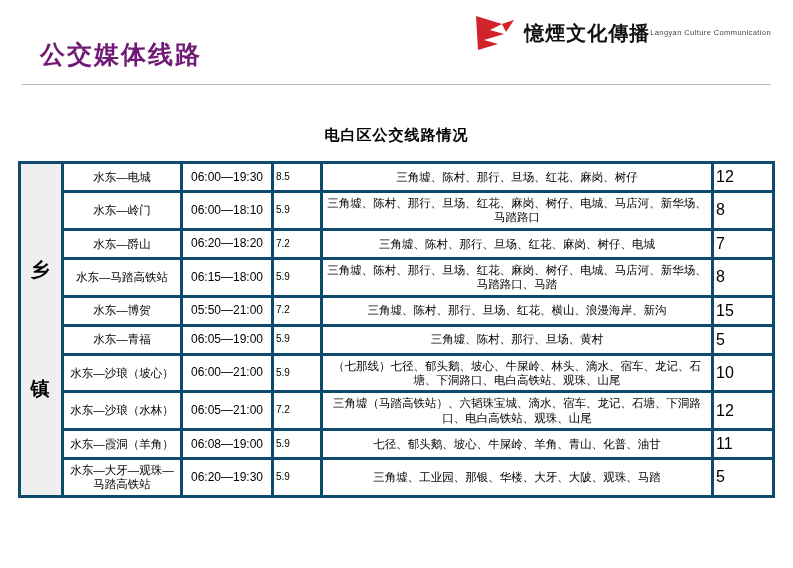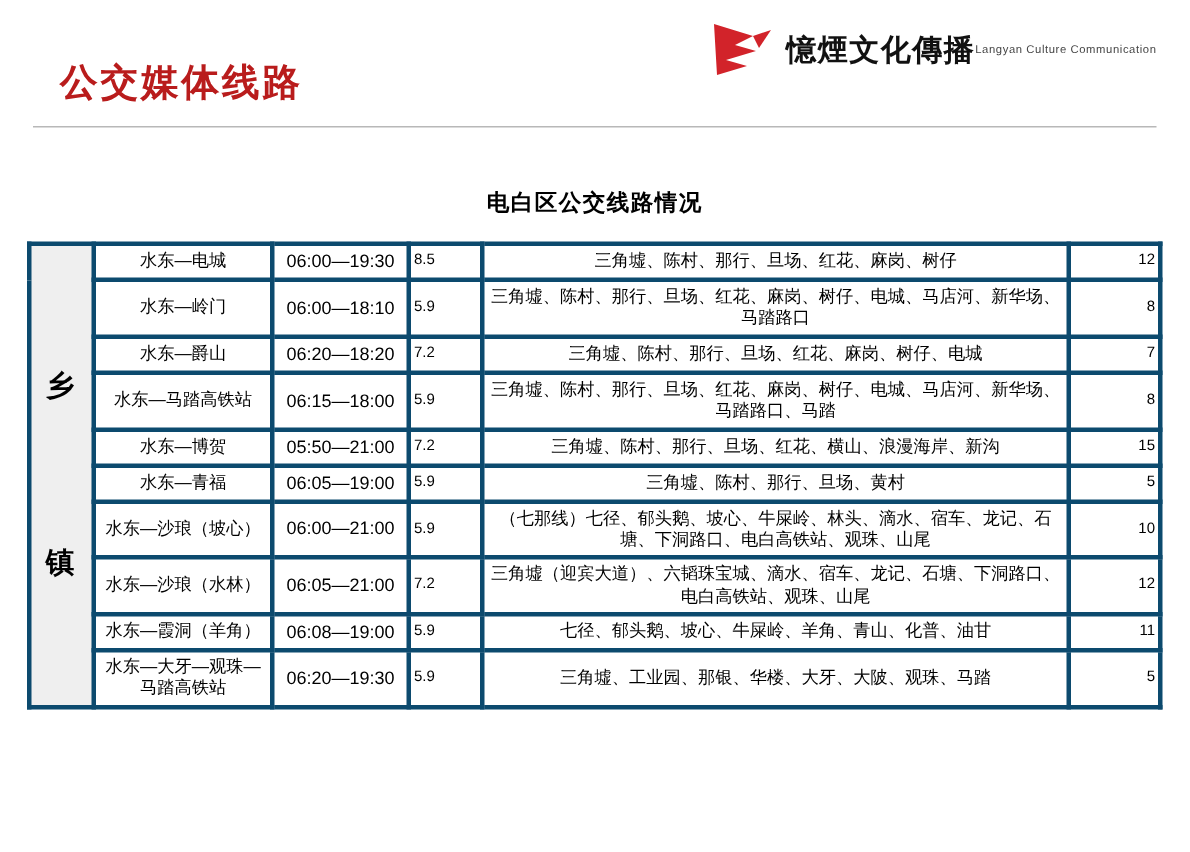--- a/index.html
+++ b/index.html
@@ -54,21 +54,21 @@
     margin-top: 0;
   }
 
   .page-title {
     position: absolute;
     left: 40px;
     top: 38px;
     font-size: 25px;
     font-weight: bold;
     letter-spacing: 2px;
-    color: #b91c1c;
+    color: #701a75;
   }
   .title-rule {
     position: absolute;
     left: 22px;
     right: 22px;
     top: 84px;
     height: 1px;
     background: #b8b8b8;
   }
 
@@ -121,22 +121,22 @@
     font-size: 10px;
   }
   td.stops {
     text-align: center;
     font-size: 11.5px;
     padding-left: 5px;
     padding-right: 5px;
   }
   td.count {
     width: 54px;
-    text-align: right;
-    font-size: 10px;
+    text-align: left;
+    font-size: 16px;
   }
 </style>
 </head>
 <body>
 
 <div class="header">
   <div class="logo-wrap">
     <div class="logo-mark">
       <svg width="46" height="46" viewBox="0 0 46 46" aria-hidden="true">
         <path d="M4 6 L30 14 L18 20 L32 24 L12 30 L26 34 L6 40 Z" fill="#d2232a"></path>
@@ -215,21 +215,21 @@
         <td class="time">06:00—21:00</td>
         <td class="len">5.9</td>
         <td class="stops">（七那线）七径、郁头鹅、坡心、牛屎岭、林头、滴水、宿车、龙记、石塘、下洞路口、电白高铁站、观珠、山尾</td>
         <td class="count">10</td>
       </tr>
 
       <tr>
         <td class="route-name">水东—沙琅（水林）</td>
         <td class="time">06:05—21:00</td>
         <td class="len">7.2</td>
-        <td class="stops">三角墟（迎宾大道）、六韬珠宝城、滴水、宿车、龙记、石塘、下洞路口、电白高铁站、观珠、山尾</td>
+        <td class="stops">三角墟（马踏高铁站）、六韬珠宝城、滴水、宿车、龙记、石塘、下洞路口、电白高铁站、观珠、山尾</td>
         <td class="count">12</td>
       </tr>
 
       <tr>
         <td class="route-name">水东—霞洞（羊角）</td>
         <td class="time">06:08—19:00</td>
         <td class="len">5.9</td>
         <td class="stops">七径、郁头鹅、坡心、牛屎岭、羊角、青山、化普、油甘</td>
         <td class="count">11</td>
       </tr>

